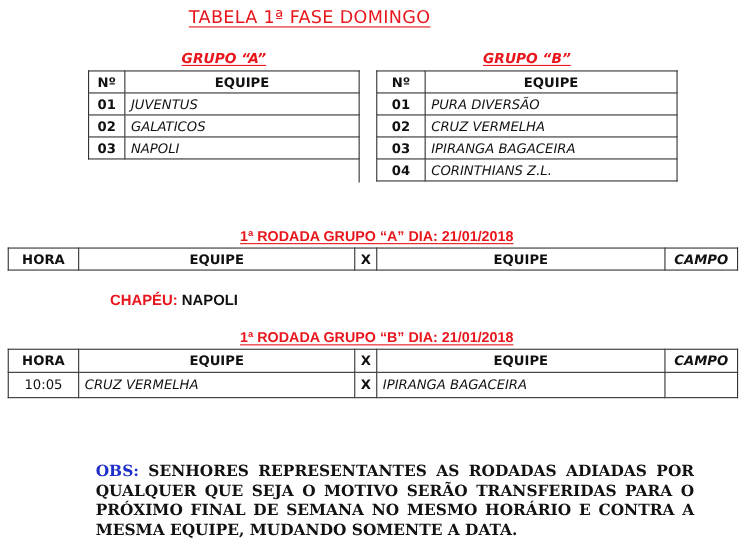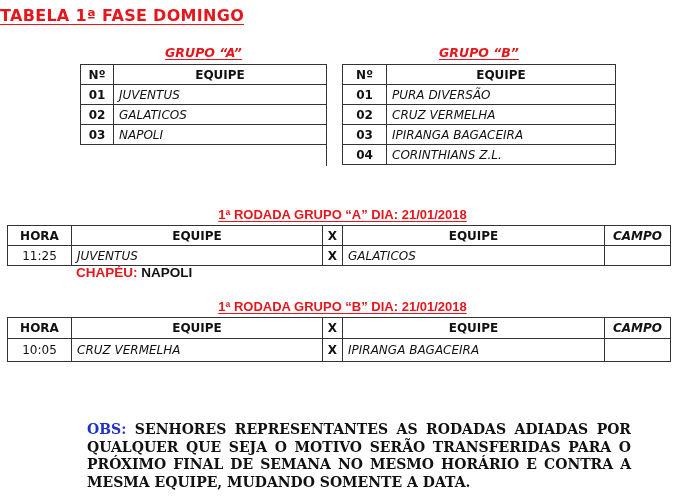--- a/index.html
+++ b/index.html
@@ -1,18 +1,18 @@
 <!DOCTYPE html>
 <html><head>
 <meta charset="utf-8">
 <style>
   html,body{margin:0;padding:0;background:#ffffff;}
   body{width:685px;height:498px;position:relative;overflow:hidden;font-family:"DejaVu Sans",sans-serif;color:#111;}
   .abs{position:absolute;}
-  .title{left:0;width:563px;top:6px;text-align:left;font-size:16px;font-weight:bold;color:#e8161c;letter-spacing:0.3px;}
+  .title{left:0;width:563px;top:6px;text-align:center;font-size:16px;font-weight:normal;color:#e8161c;letter-spacing:0.3px;}
   .title span{text-decoration:underline;text-underline-offset:3px;}
   .grp-title{font-size:12.5px;font-weight:bold;color:#e8161c;text-align:center;}
   .grp-title span{text-decoration:underline;text-underline-offset:2px;font-style:italic;}
   table{border-collapse:collapse;position:absolute;table-layout:fixed;}
   td,th{border:1.3px solid #333;padding:0 5px;height:19px;font-size:12px;white-space:nowrap;overflow:hidden;font-weight:normal;}
   th{font-weight:bold;text-align:center;}
   .num{text-align:center;font-weight:bold;}
   .team{text-align:left;font-style:italic;}
   .hora{text-align:center;}
   .xcol{text-align:center;font-weight:bold;padding:0;}
@@ -97,30 +97,23 @@
       <col>
     </colgroup>
   <tbody>
       <tr>
     <th>HORA</th>
     <th>EQUIPE</th>
     <th class="xcol">X</th>
     <th>EQUIPE</th>
     <th class="campo-h">CAMPO</th>
   </tr>
-  <tr>
-    <td class="hora">11:25</td>
-    <td class="team">JUVENTUS</td>
-    <td class="xcol">X</td>
-    <td class="team">GALATICOS</td>
-    <td></td>
-  </tr>
 </tbody>
   </table>
-<div class="abs chapeu" style="left:76px;top:265px;">
+<div class="abs chapeu" style="left:100px;top:265px;">
   <span class="lbl">CHAPÉU:</span>
   <span>NAPOLI</span>
 </div>
 
 <div class="abs round-title" style="left:0;width:685px;top:299px;"><span>1ª RODADA GRUPO “B” DIA: 21/01/2018</span></div>
 <table style="left:7px;top:317px;width:664px;">
   <colgroup>
       <col style="width:64px">
       <col style="width:251px">
       <col style="width:20px">

